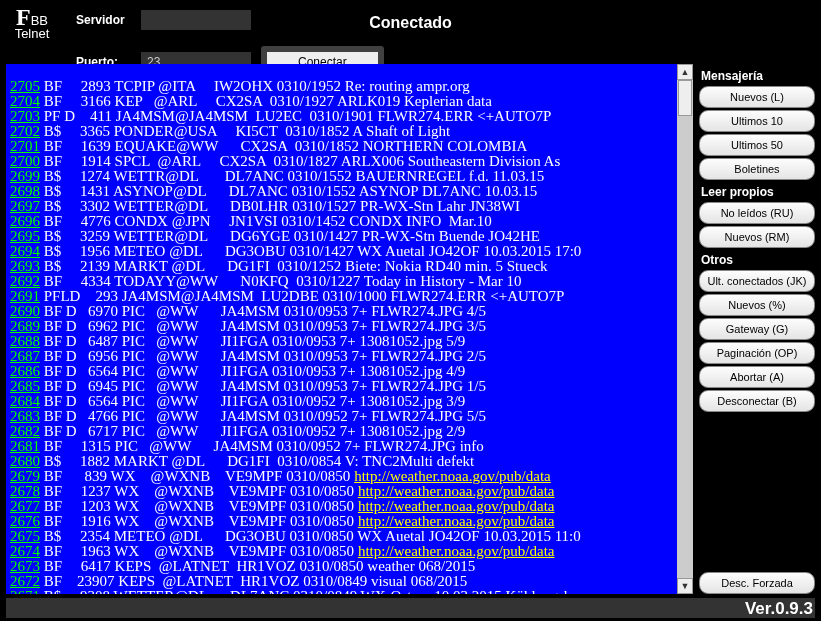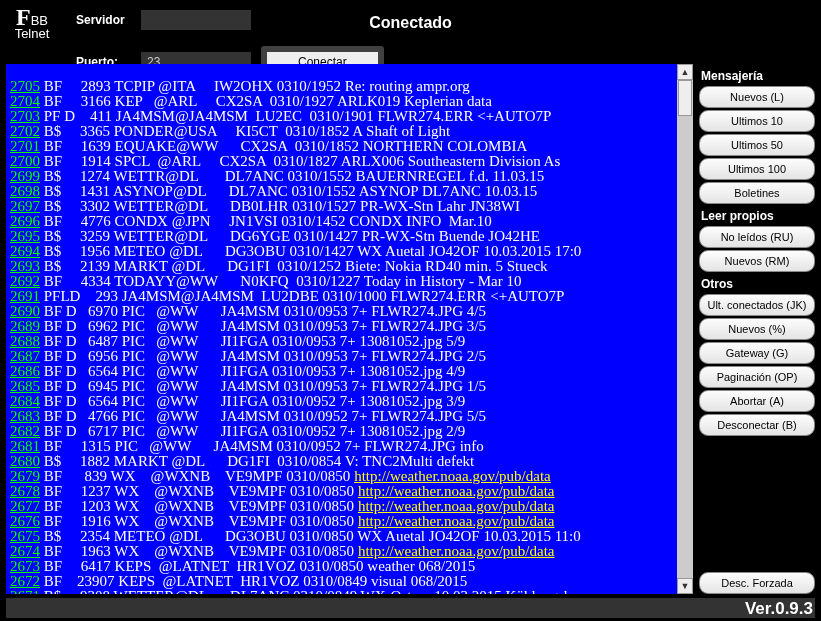--- a/index.html
+++ b/index.html
@@ -100,21 +100,20 @@
           <div class="thumb"></div>
         </div>
       <div class="btn">▼</div>
     </div>
   </div>
   <div class="side" id="side">
       <div class="hdr">Mensajería</div>
       <button>Nuevos (L)</button>
       <button>Ultimos 10</button>
       <button>Ultimos 50</button>
-      <button>Ultimos 100</button>
       <button>Boletines</button>
       <div class="hdr">Leer propios</div>
       <button>No leídos (RU)</button>
       <button>Nuevos (RM)</button>
       <div class="hdr">Otros</div>
       <button>Ult. conectados (JK)</button>
       <button>Nuevos (%)</button>
       <button>Gateway (G)</button>
       <button>Paginación (OP)</button>
       <button>Abortar (A)</button>

